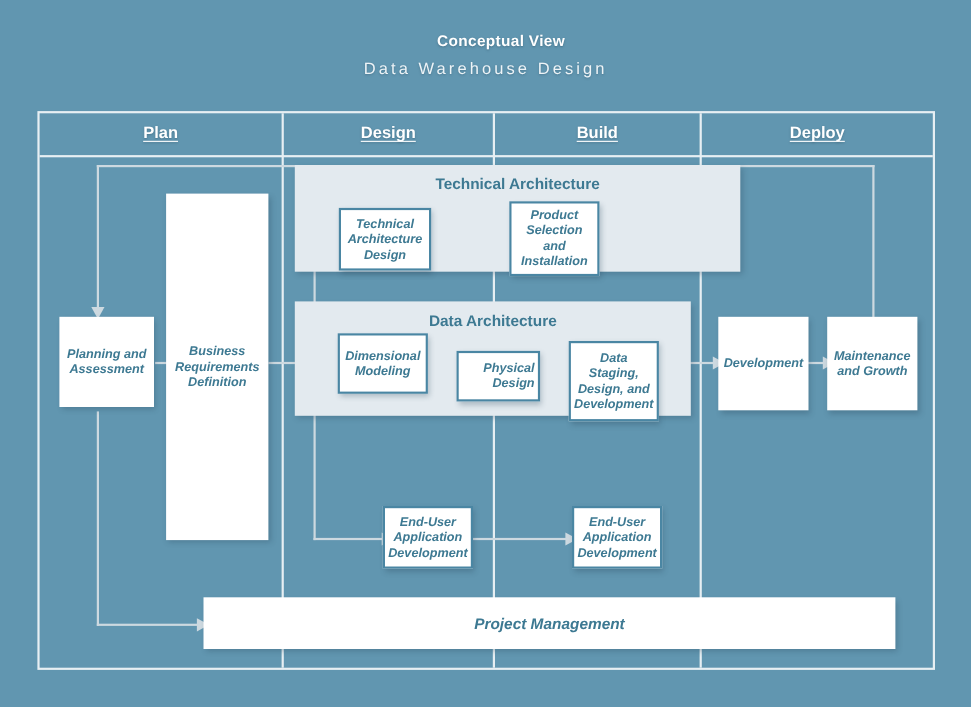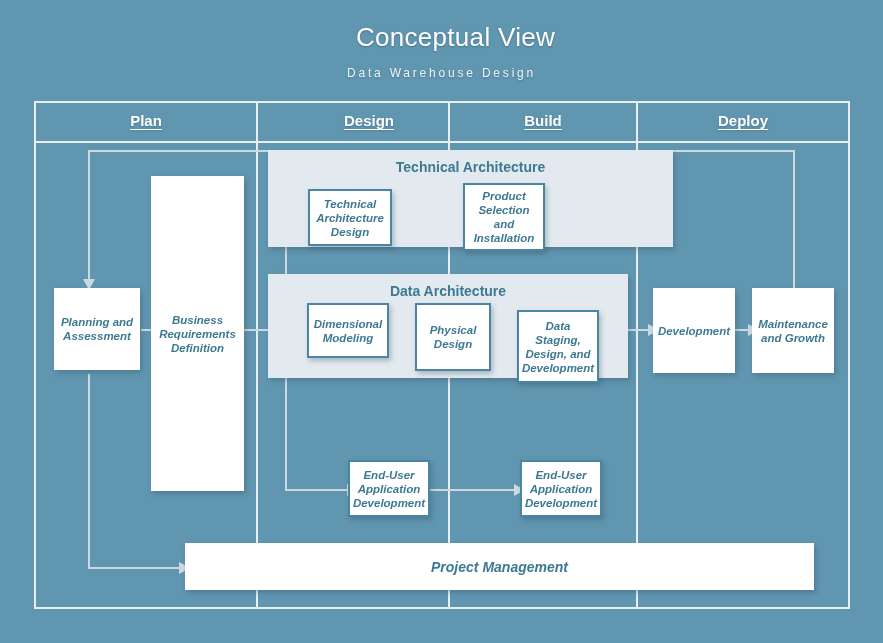--- a/index.html
+++ b/index.html
@@ -19,36 +19,36 @@
 
   
   #title-block {
     position: absolute;
     left: 0;
     top: 24px;
     width: 883px;
     text-align: center;
   }
   #main-title {
-    font-size: 26px;
-    font-weight: normal;
+    font-size: 14px;
+    font-weight: bold;
     letter-spacing: 0.3px;
     color: #ffffff;
     text-shadow: 0 1px 2px rgba(40,70,90,0.45);
     line-height: 26px;
     margin-left: 28px;
   }
   #sub-title {
-    font-size: 12px;
+    font-size: 15px;
     font-weight: normal;
     letter-spacing: 2.8px;
     color: #eef4f7;
     text-shadow: 0 1px 2px rgba(40,70,90,0.35);
     line-height: 22px;
-    margin-top: 12px;
+    margin-top: 2px;
   }
 
   
   #diagram-frame {
     position: absolute;
     left: 34px;
     top: 101px;
     width: 816px;
     height: 508px;
     border: 2px solid #e7eff3;
@@ -163,21 +163,21 @@
 </div>
 
 <div id="diagram-frame">
 
   <div id="header-rule"></div>
   <div class="col-divider" style="left:220px;"></div>
   <div class="col-divider" style="left:412px;"></div>
   <div class="col-divider" style="left:600px;"></div>
 
   <div class="col-head" style="left:0px;   width:220px;">Plan</div>
-  <div class="col-head" style="left:222px; width:190px;padding-left:16px;">Design</div>
+  <div class="col-head" style="left:222px; width:190px;">Design</div>
   <div class="col-head" style="left:414px; width:186px;text-align:center;">Build</div>
   <div class="col-head" style="left:602px; width:210px;">Deploy</div>
 
   <div class="ln ln-v" style="left:757px; top:47px;  height:145px;"></div>
   <div class="ln ln-h" style="left:52px;  top:47px;  width:707px;"></div>
   <div class="ln ln-v" style="left:52px;  top:47px;  height:132px;"></div>
   <div class="arw arw-d" style="left:47px; top:176px;"></div>
 
   <div class="ln ln-h" style="left:105px; top:226px; width:27px;"></div>
   <div class="arw arw-r" style="left:130px; top:221px;"></div>
@@ -229,21 +229,21 @@
   <div class="node plain" style="left:18px; top:185px; width:86px; height:82px;">Planning and Assessment</div>
 
   <div class="node plain" style="left:115px; top:73px; width:93px; height:315px;">Business Requirements Definition</div>
 
   <div class="node bordered" style="left:272px; top:86px; width:84px; height:57px;">Technical Architecture Design</div>
 
   <div class="node bordered" style="left:427px; top:80px; width:82px; height:68px;">Product Selection and Installation</div>
 
   <div class="node bordered" style="left:271px; top:200px; width:82px; height:55px;">Dimensional Modeling</div>
 
-  <div class="node bordered" style="left:379px; top:200px; width:76px; height:68px;">Physical Design</div>
+  <div class="node bordered" style="left:379px; top:216px; width:76px; height:46px;text-align:right;">Physical Design</div>
 
   <div class="node bordered" style="left:481px; top:207px; width:82px; height:73px;">Data Staging, Design, and Development</div>
 
   <div class="node bordered" style="left:312px; top:357px; width:82px; height:57px;">End-User Application Development</div>
 
   <div class="node bordered" style="left:484px; top:357px; width:82px; height:57px;">End-User Application Development</div>
 
   <div class="node plain" style="left:617px; top:185px; width:82px; height:85px;">Development</div>
 
   <div class="node plain" style="left:716px; top:185px; width:82px; height:85px;">Maintenance and Growth</div>

